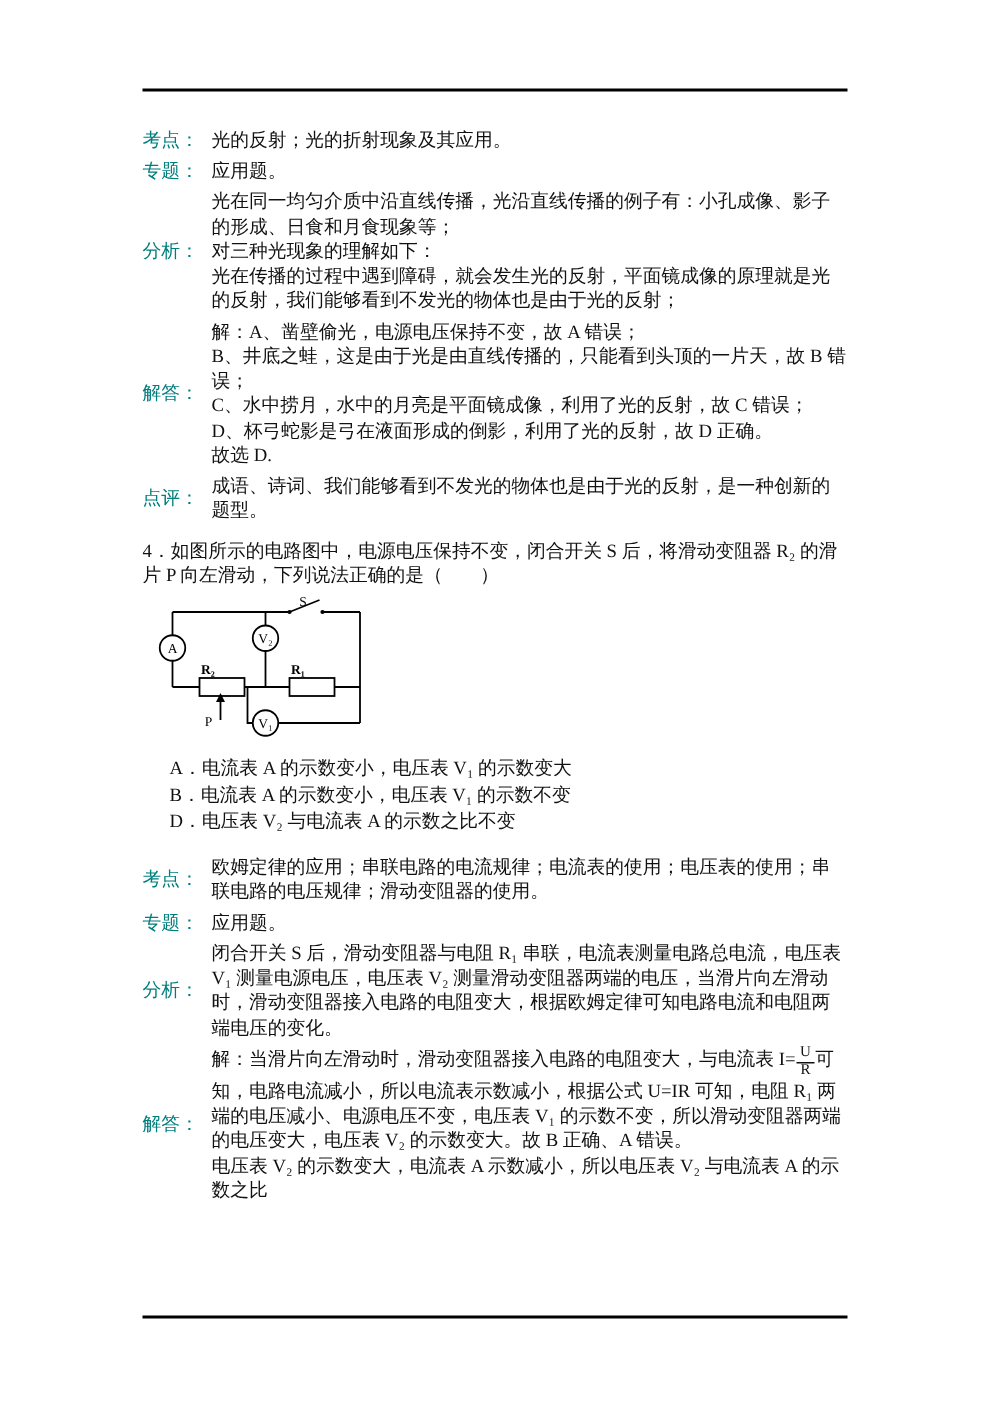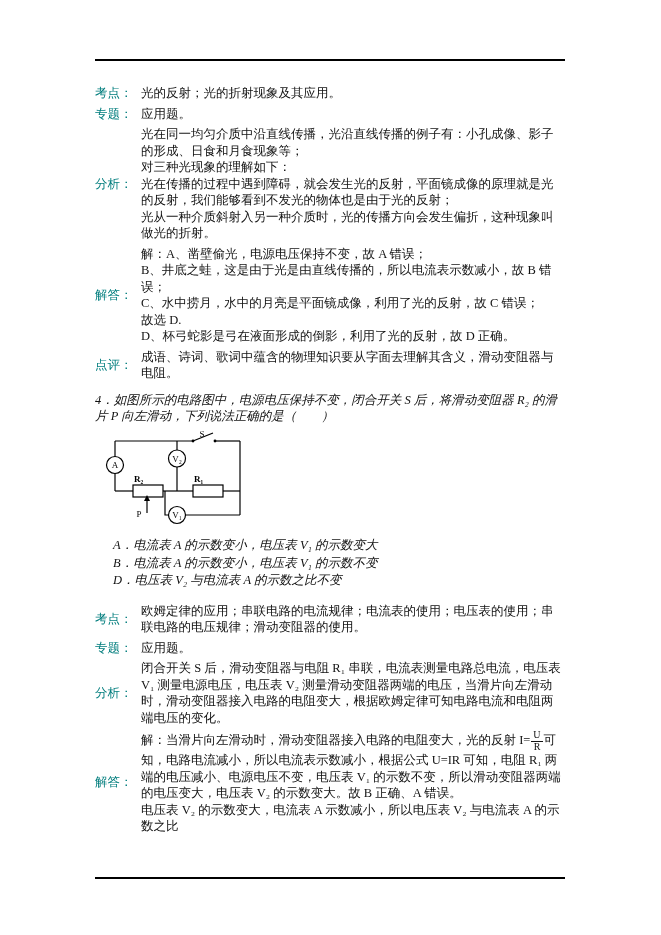--- a/index.html
+++ b/index.html
@@ -10,24 +10,24 @@
     font-size:12.5px;line-height:16.5px;color:#111111;
   }
   .inner{padding:59px 96px 0 95px;}
   .rule{height:2px;background:#000000;}
   .top-rule{margin-bottom:24px;}
   .bottom-rule{position:absolute;left:95px;width:470px;top:877px;}
   .block{display:flex;align-items:center;margin-bottom:4px;}
   .label{flex:0 0 46px;color:#007d7d;}
   .content{flex:1;}
   .content p{margin:0;}
-  .stem{margin:10px 0 0 0;font-style:italic;}
+  .stem{margin:10px 0 0 0;}
   .circuit-figure{margin:4px 0 2px 0;}
   .options{list-style:none;margin:4px 0 0 18px;padding:0;}
-  .options li{margin-bottom:1px;font-style:italic;}
+  .options li{margin-bottom:1px;}
   .section2{margin-top:14px;}
   .frac{display:inline-block;vertical-align:-0.55em;text-align:center;font-size:10px;line-height:1.05;margin:0 1px;}
   .frac .num{display:block;border-bottom:1px solid #111;padding:0 2px;}
   .frac .den{display:block;padding:0 2px;}
   svg text{font-family:"Liberation Serif","DejaVu Serif",serif;}
 </style>
 </head>
 <body>
 
 <div class="page">
@@ -50,39 +50,38 @@
             <p>应用题。</p>
           </div>
       </div>
 
       <div class="block">
         <span class="label">分析：</span>
         <div class="content">
           <p>光在同一均匀介质中沿直线传播，光沿直线传播的例子有：小孔成像、影子的形成、日食和月食现象等；</p>
           <p>对三种光现象的理解如下：</p>
           <p>光在传播的过程中遇到障碍，就会发生光的反射，平面镜成像的原理就是光的反射，我们能够看到不发光的物体也是由于光的反射；</p>
-          <p>光从一种介质斜射入另一种介质时，光的传播方向会发生偏折，这种现象叫做光的折射。</p>
         </div>
       </div>
 
       <div class="block">
         <span class="label">解答：</span>
         <div class="content">
           <p>解：A、凿壁偷光，电源电压保持不变，故 A 错误；</p>
-          <p>B、井底之蛙，这是由于光是由直线传播的，所以电流表示数减小，故 B 错误；</p>
+          <p>B、井底之蛙，这是由于光是由直线传播的，只能看到头顶的一片天，故 B 错误；</p>
           <p>C、水中捞月，水中的月亮是平面镜成像，利用了光的反射，故 C 错误；</p>
+          <p>D、杯弓蛇影是弓在液面形成的倒影，利用了光的反射，故 D 正确。</p>
           <p>故选 D.</p>
-          <p>D、杯弓蛇影是弓在液面形成的倒影，利用了光的反射，故 D 正确。</p>
         </div>
       </div>
 
       <div class="block">
         <span class="label">点评：</span>
         <div class="content">
-            <p>成语、诗词、歌词中蕴含的物理知识要从字面去理解其含义，滑动变阻器与电阻。</p>
+            <p>成语、诗词、我们能够看到不发光的物体也是由于光的反射，是一种创新的题型。</p>
           </div>
       </div>
 
     </section>
 
     <section>
       <p class="stem">4．如图所示的电路图中，电源电压保持不变，闭合开关 S 后，将滑动变阻器 R₂ 的滑片 P 向左滑动，下列说法正确的是（　　）</p>
 
       <div class="circuit-figure">
         <svg width="158" height="100" viewBox="0 0 158 100">
@@ -151,21 +150,21 @@
       <div class="block">
         <span class="label">分析：</span>
         <div class="content">
             <p>闭合开关 S 后，滑动变阻器与电阻 R₁ 串联，电流表测量电路总电流，电压表 V₁ 测量电源电压，电压表 V₂ 测量滑动变阻器两端的电压，当滑片向左滑动时，滑动变阻器接入电路的电阻变大，根据欧姆定律可知电路电流和电阻两端电压的变化。</p>
           </div>
       </div>
 
       <div class="block">
         <span class="label">解答：</span>
         <div class="content">
-          <p><span>解：当滑片向左滑动时，滑动变阻器接入电路的电阻变大，光的反射 I=</span><span class="frac"><span class="num">U</span><span class="den">R</span></span><span>可知，电路电流减小，所以电流表示数减小，根据公式 U=IR 可知，电阻 R₁ 两端的电压减小、电源电压不变，电压表 V₁ 的示数不变，所以滑动变阻器两端的电压变大，电压表 V₂ 的示数变大。故 B 正确、A 错误。</span></p>
+          <p><span>解：当滑片向左滑动时，滑动变阻器接入电路的电阻变大，与电流表 I=</span><span class="frac"><span class="num">U</span><span class="den">R</span></span><span>可知，电路电流减小，所以电流表示数减小，根据公式 U=IR 可知，电阻 R₁ 两端的电压减小、电源电压不变，电压表 V₁ 的示数不变，所以滑动变阻器两端的电压变大，电压表 V₂ 的示数变大。故 B 正确、A 错误。</span></p>
           <p>电压表 V₂ 的示数变大，电流表 A 示数减小，所以电压表 V₂ 与电流表 A 的示数之比</p>
         </div>
       </div>
 
     </section>
 
   </div>
 
   <div class="rule bottom-rule"></div>
 </div>

